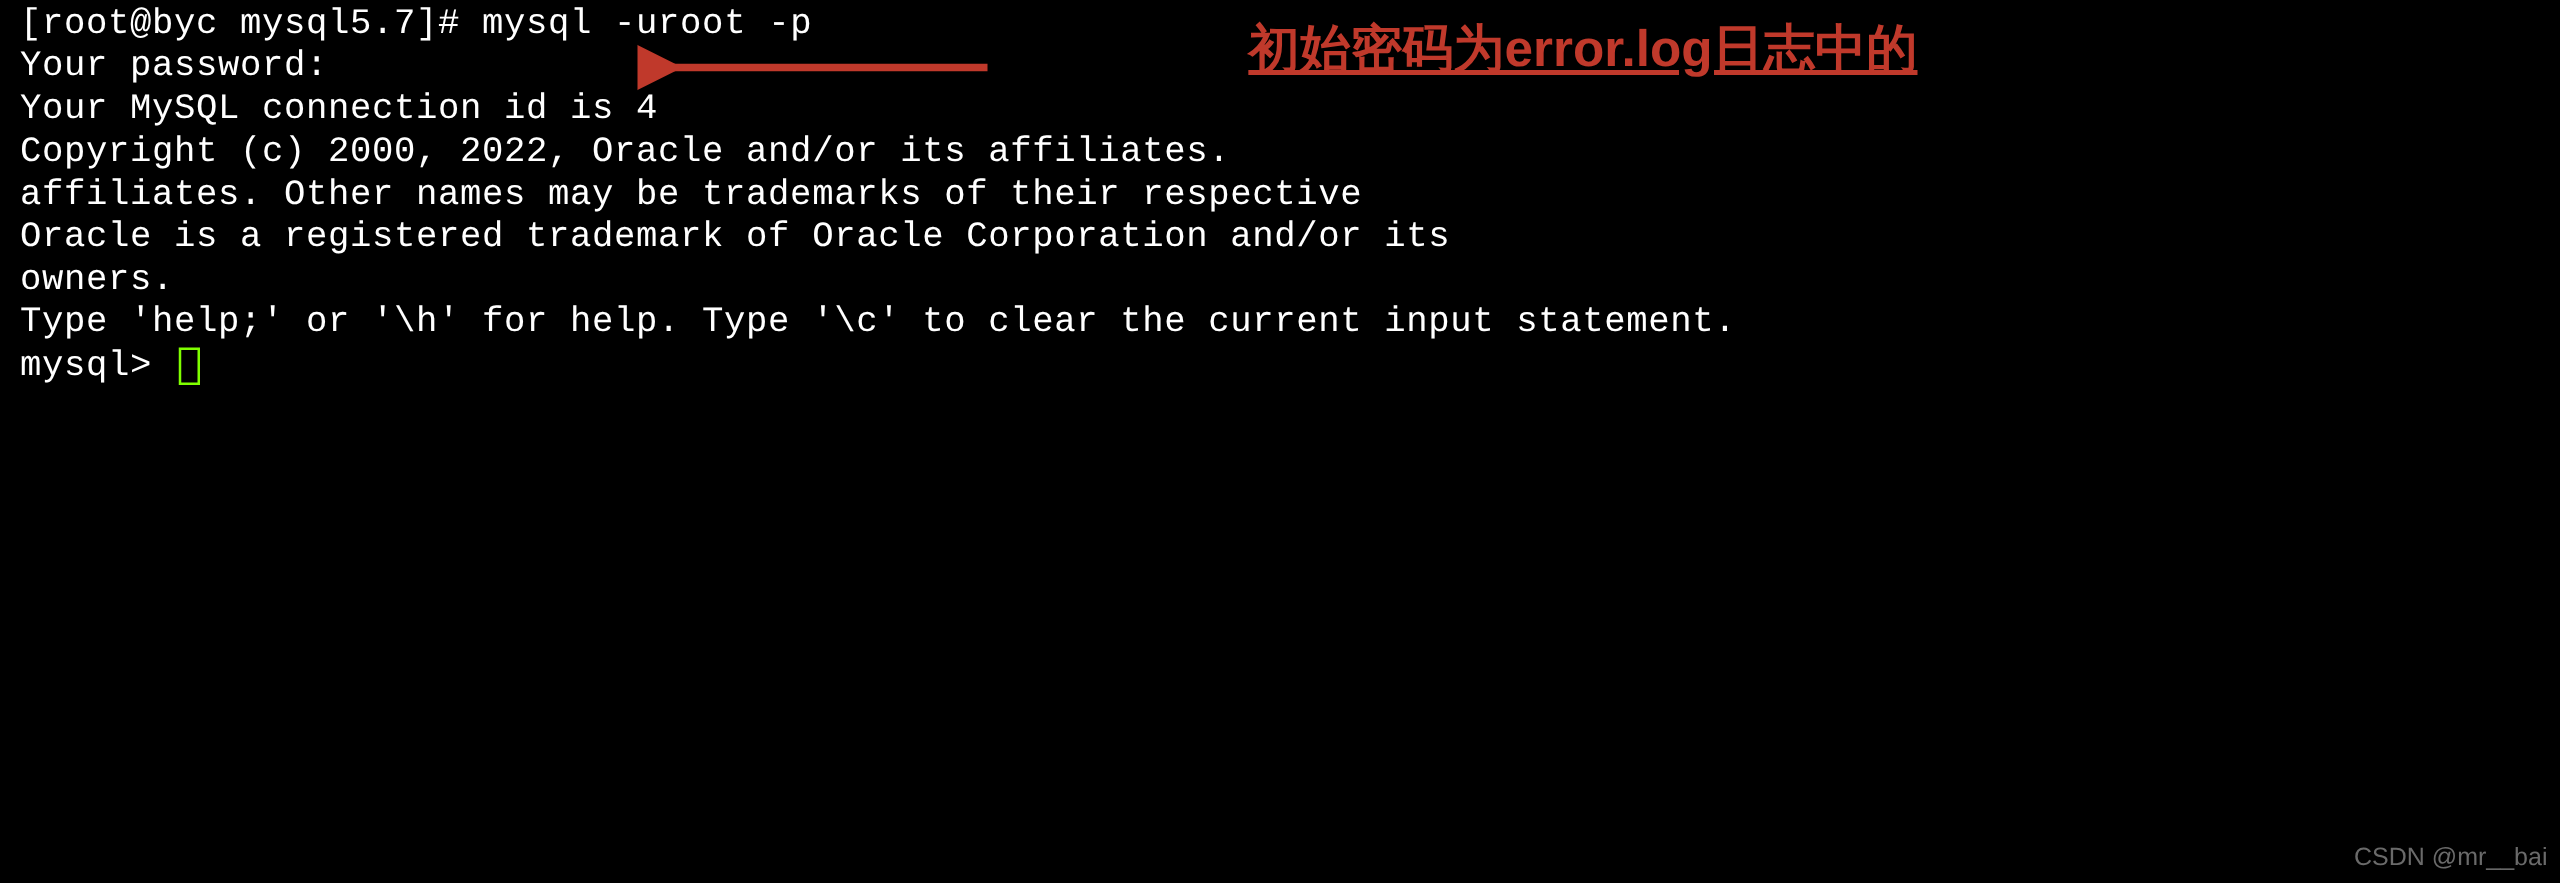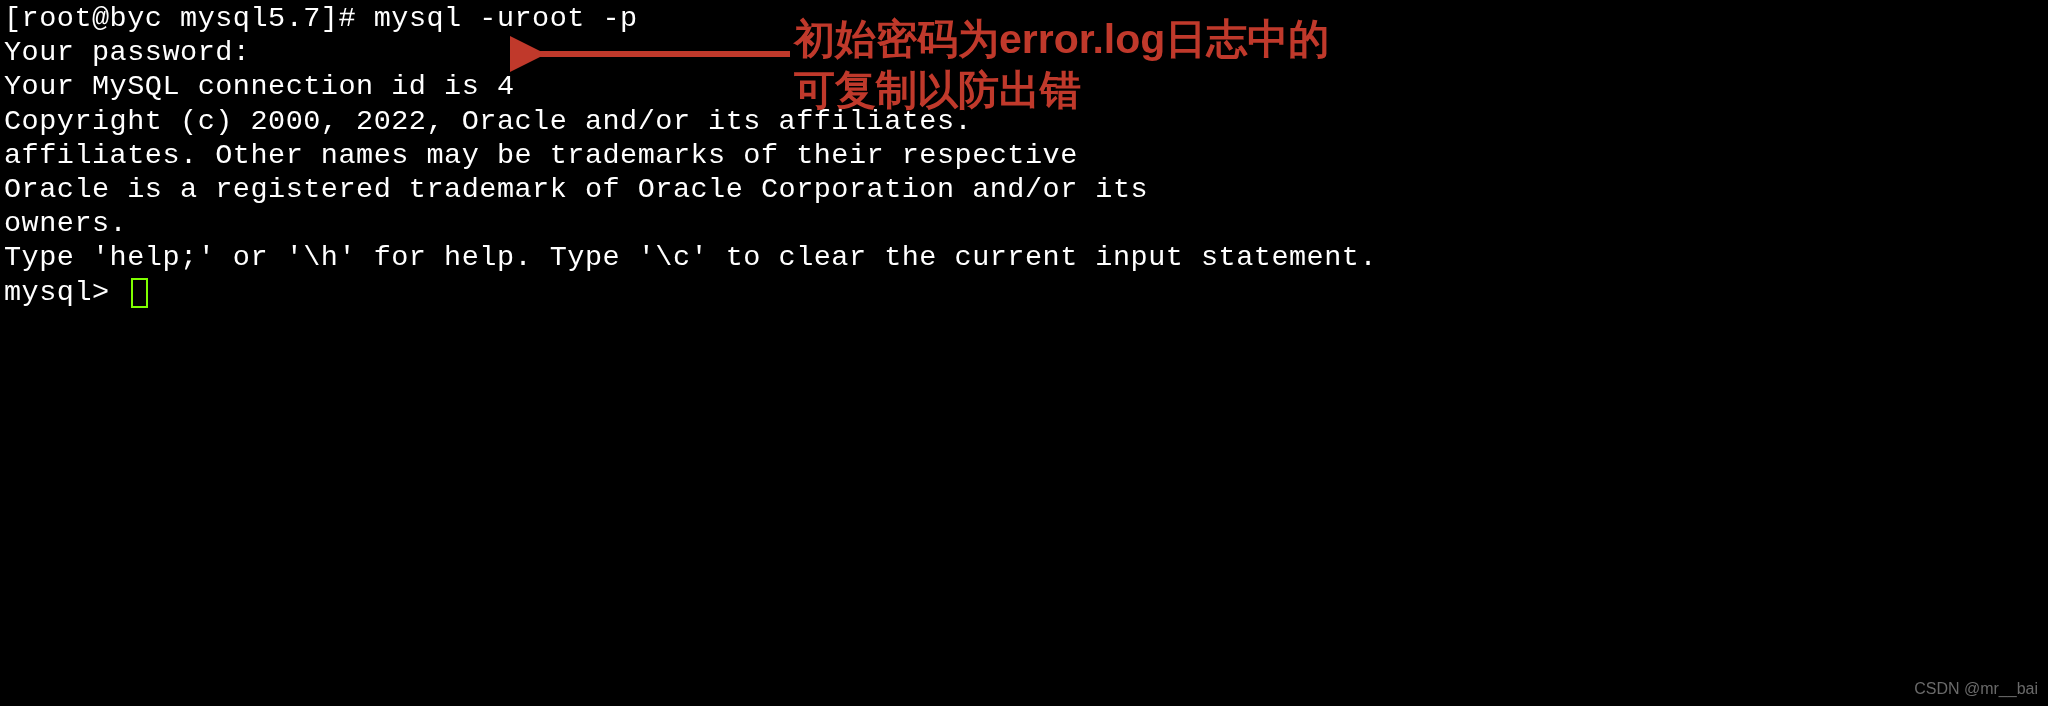--- a/index.html
+++ b/index.html
@@ -9,21 +9,21 @@
     }
     body {
       background: #000;
       width: 2048px;
       height: 706px;
       position: relative;
       overflow: hidden;
       font-family: "Courier New", Consolas, monospace;
     }
     .terminal {
-      padding: 2px 0 0 4px;
+      padding: 2px 0 0 16px;
       color: #fff;
       font-size: 28.5px;
       line-height: 1.2;
       letter-spacing: 0.5px;
       font-weight: 500;
     }
     .terminal pre {
       font-family: inherit;
       white-space: pre;
     }
@@ -54,29 +54,30 @@
     .anno-text {
       position: absolute;
       top: 0;
       left: 214px;
       color: #c0392b;
       font-family: "Microsoft YaHei", "SimHei", sans-serif;
       font-weight: 700;
       font-size: 41px;
       line-height: 1.25;
       white-space: nowrap;
-      text-align: left;
+      text-align: right;
       width: 740px;
+      text-decoration: underline;
     }
     .watermark {
       position: absolute;
       bottom: 8px;
       right: 10px;
       color: #6a6a6a;
-      font-size: 16px;
+      font-size: 20px;
       font-family: Arial, sans-serif;
     }
   </style>
 </head>
 <body>
 
 <div class="terminal">
   <pre><span>[root@byc mysql5.7]# </span><span>mysql -uroot -p</span></pre>
   <pre>Your password:</pre>
   <pre>Your MySQL connection id is 4</pre>
@@ -99,17 +100,16 @@
   <svg class="arrow" width="290" height="44">
     <defs>
       <marker id="ah" markerWidth="12" markerHeight="12" refX="3" refY="5" orient="auto">
         <path d="M10,0 L0,5 L10,10 Z" fill="#c0392b"></path>
       </marker>
     </defs>
     <line x1="280" y1="22" x2="18" y2="22" stroke="#c0392b" stroke-width="6" marker-end="url(#ah)"></line>
   </svg>
   <div class="anno-text">
     <div>初始密码为error.log日志中的</div>
-    <div>可复制以防出错</div>
   </div>
 </div>
 
 <div class="watermark">CSDN @mr__bai</div>
 
 </body></html>

